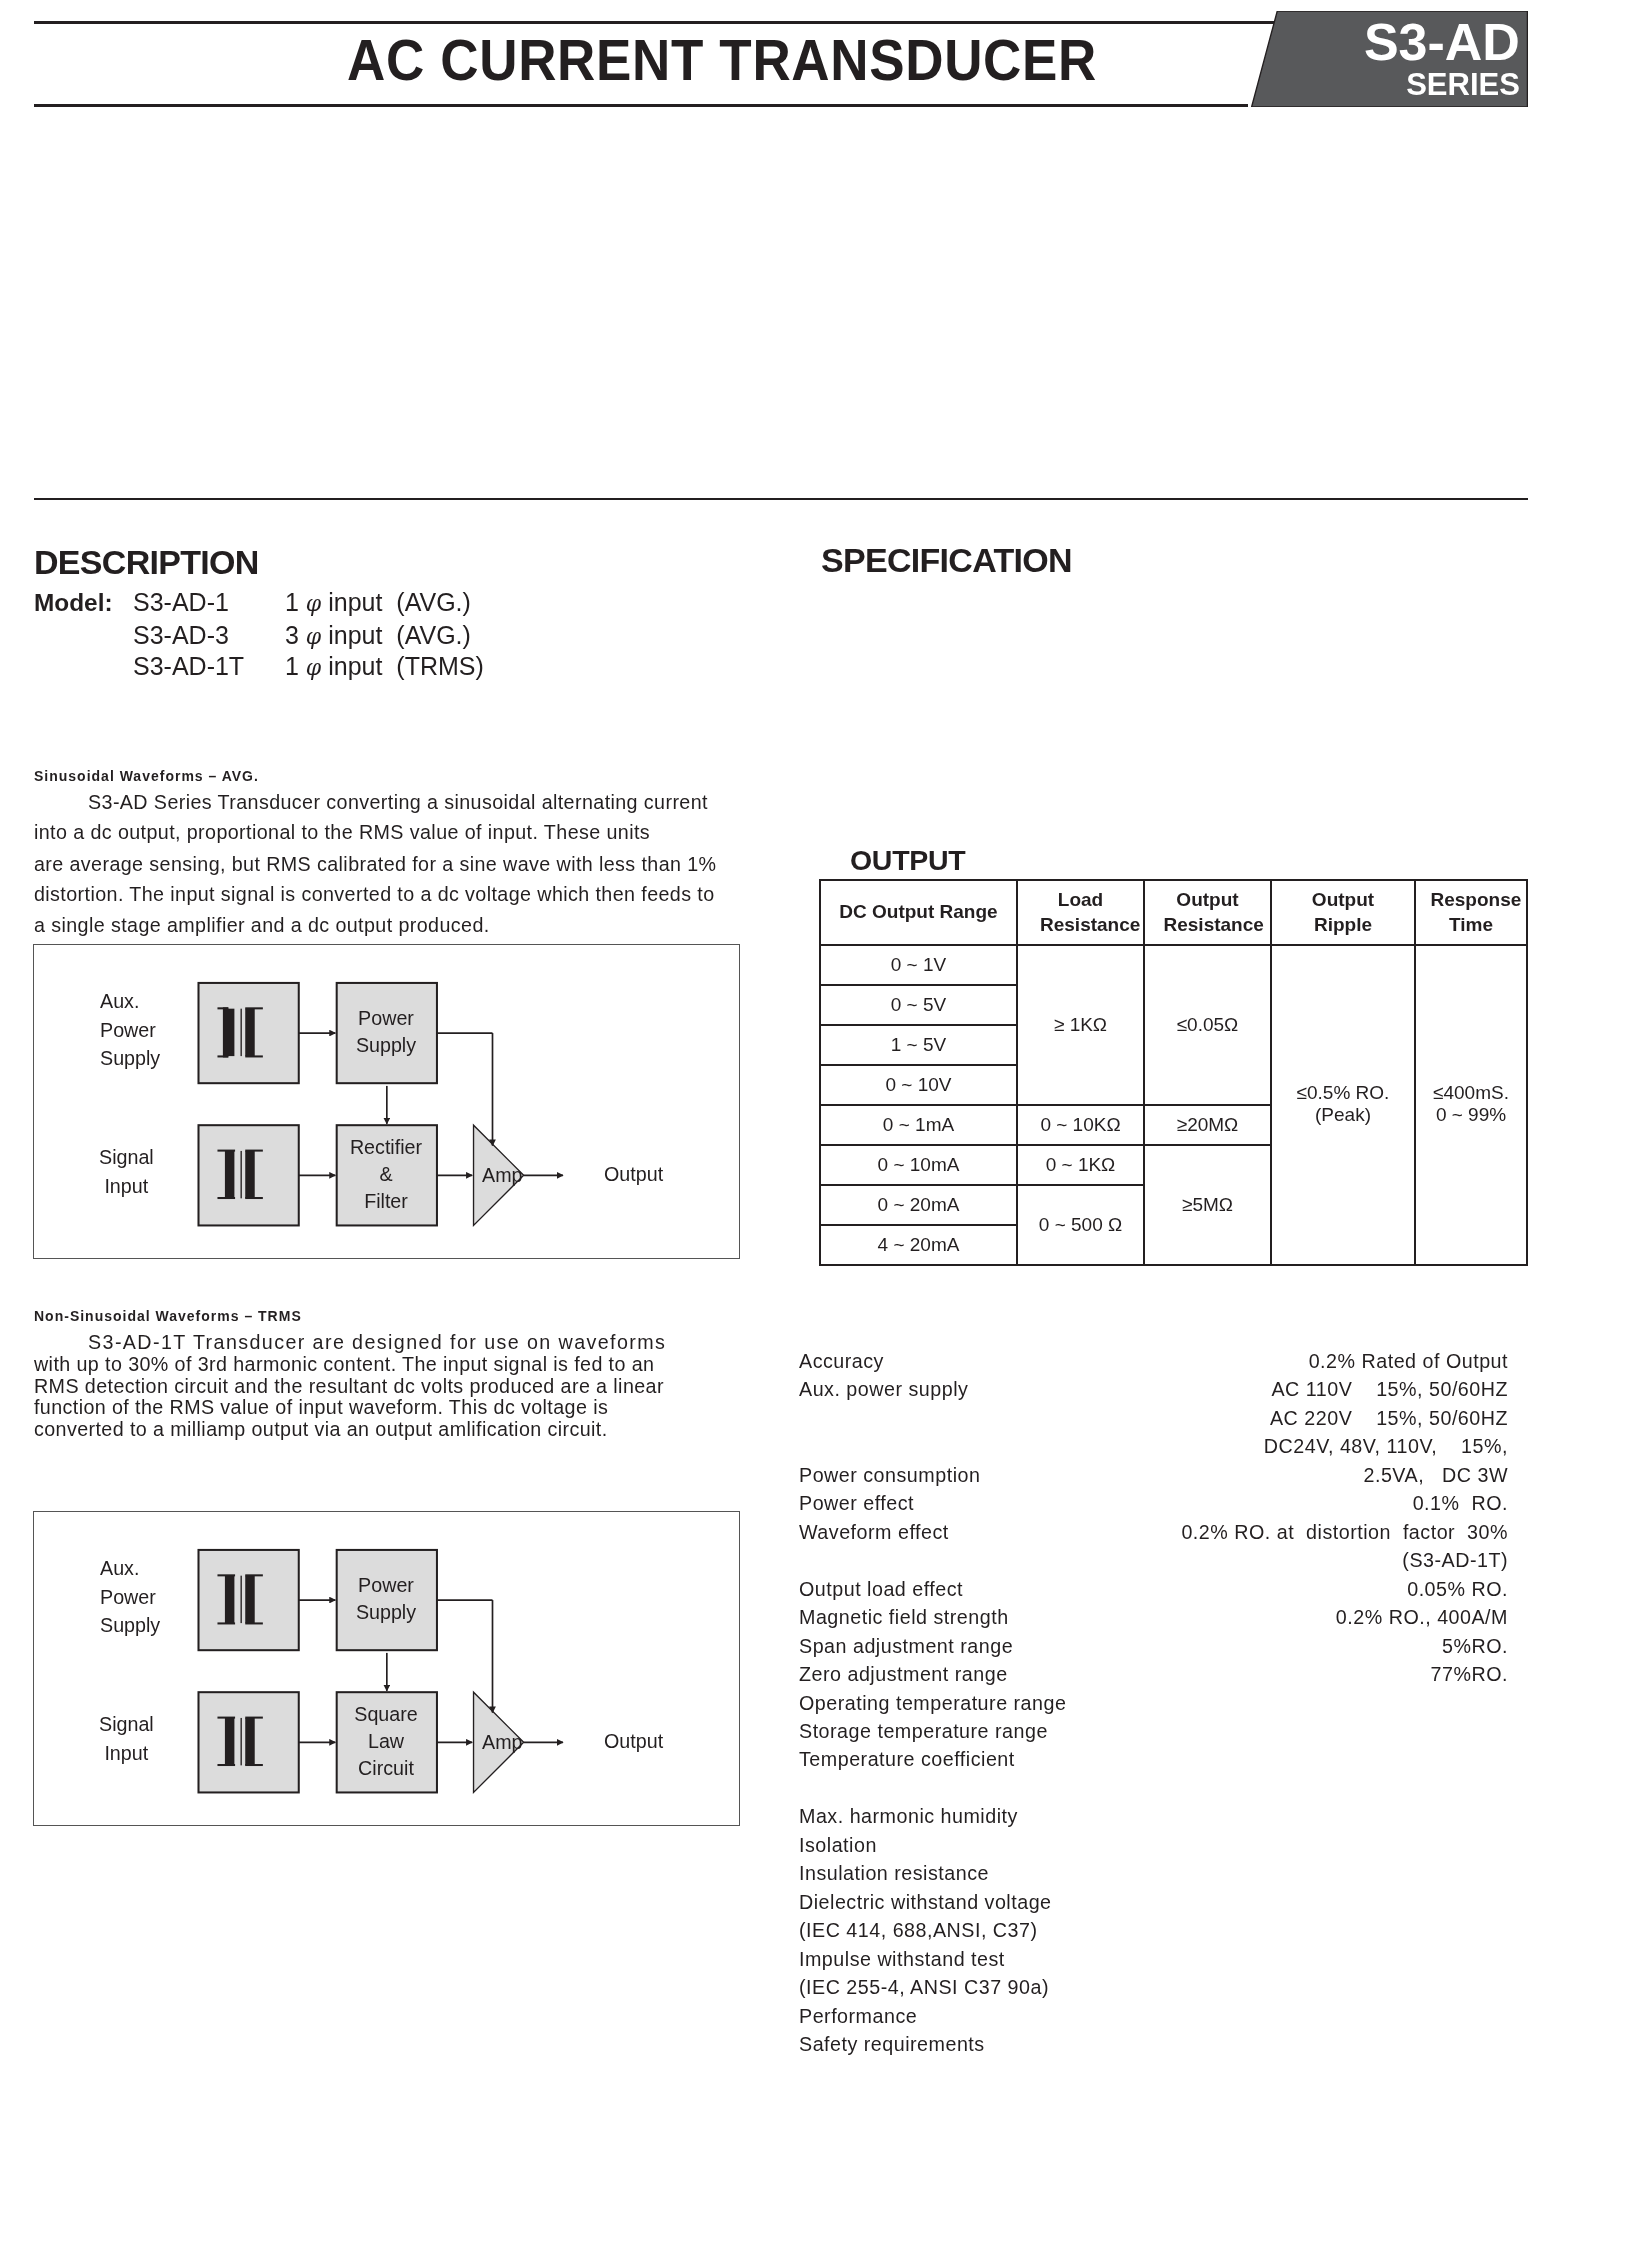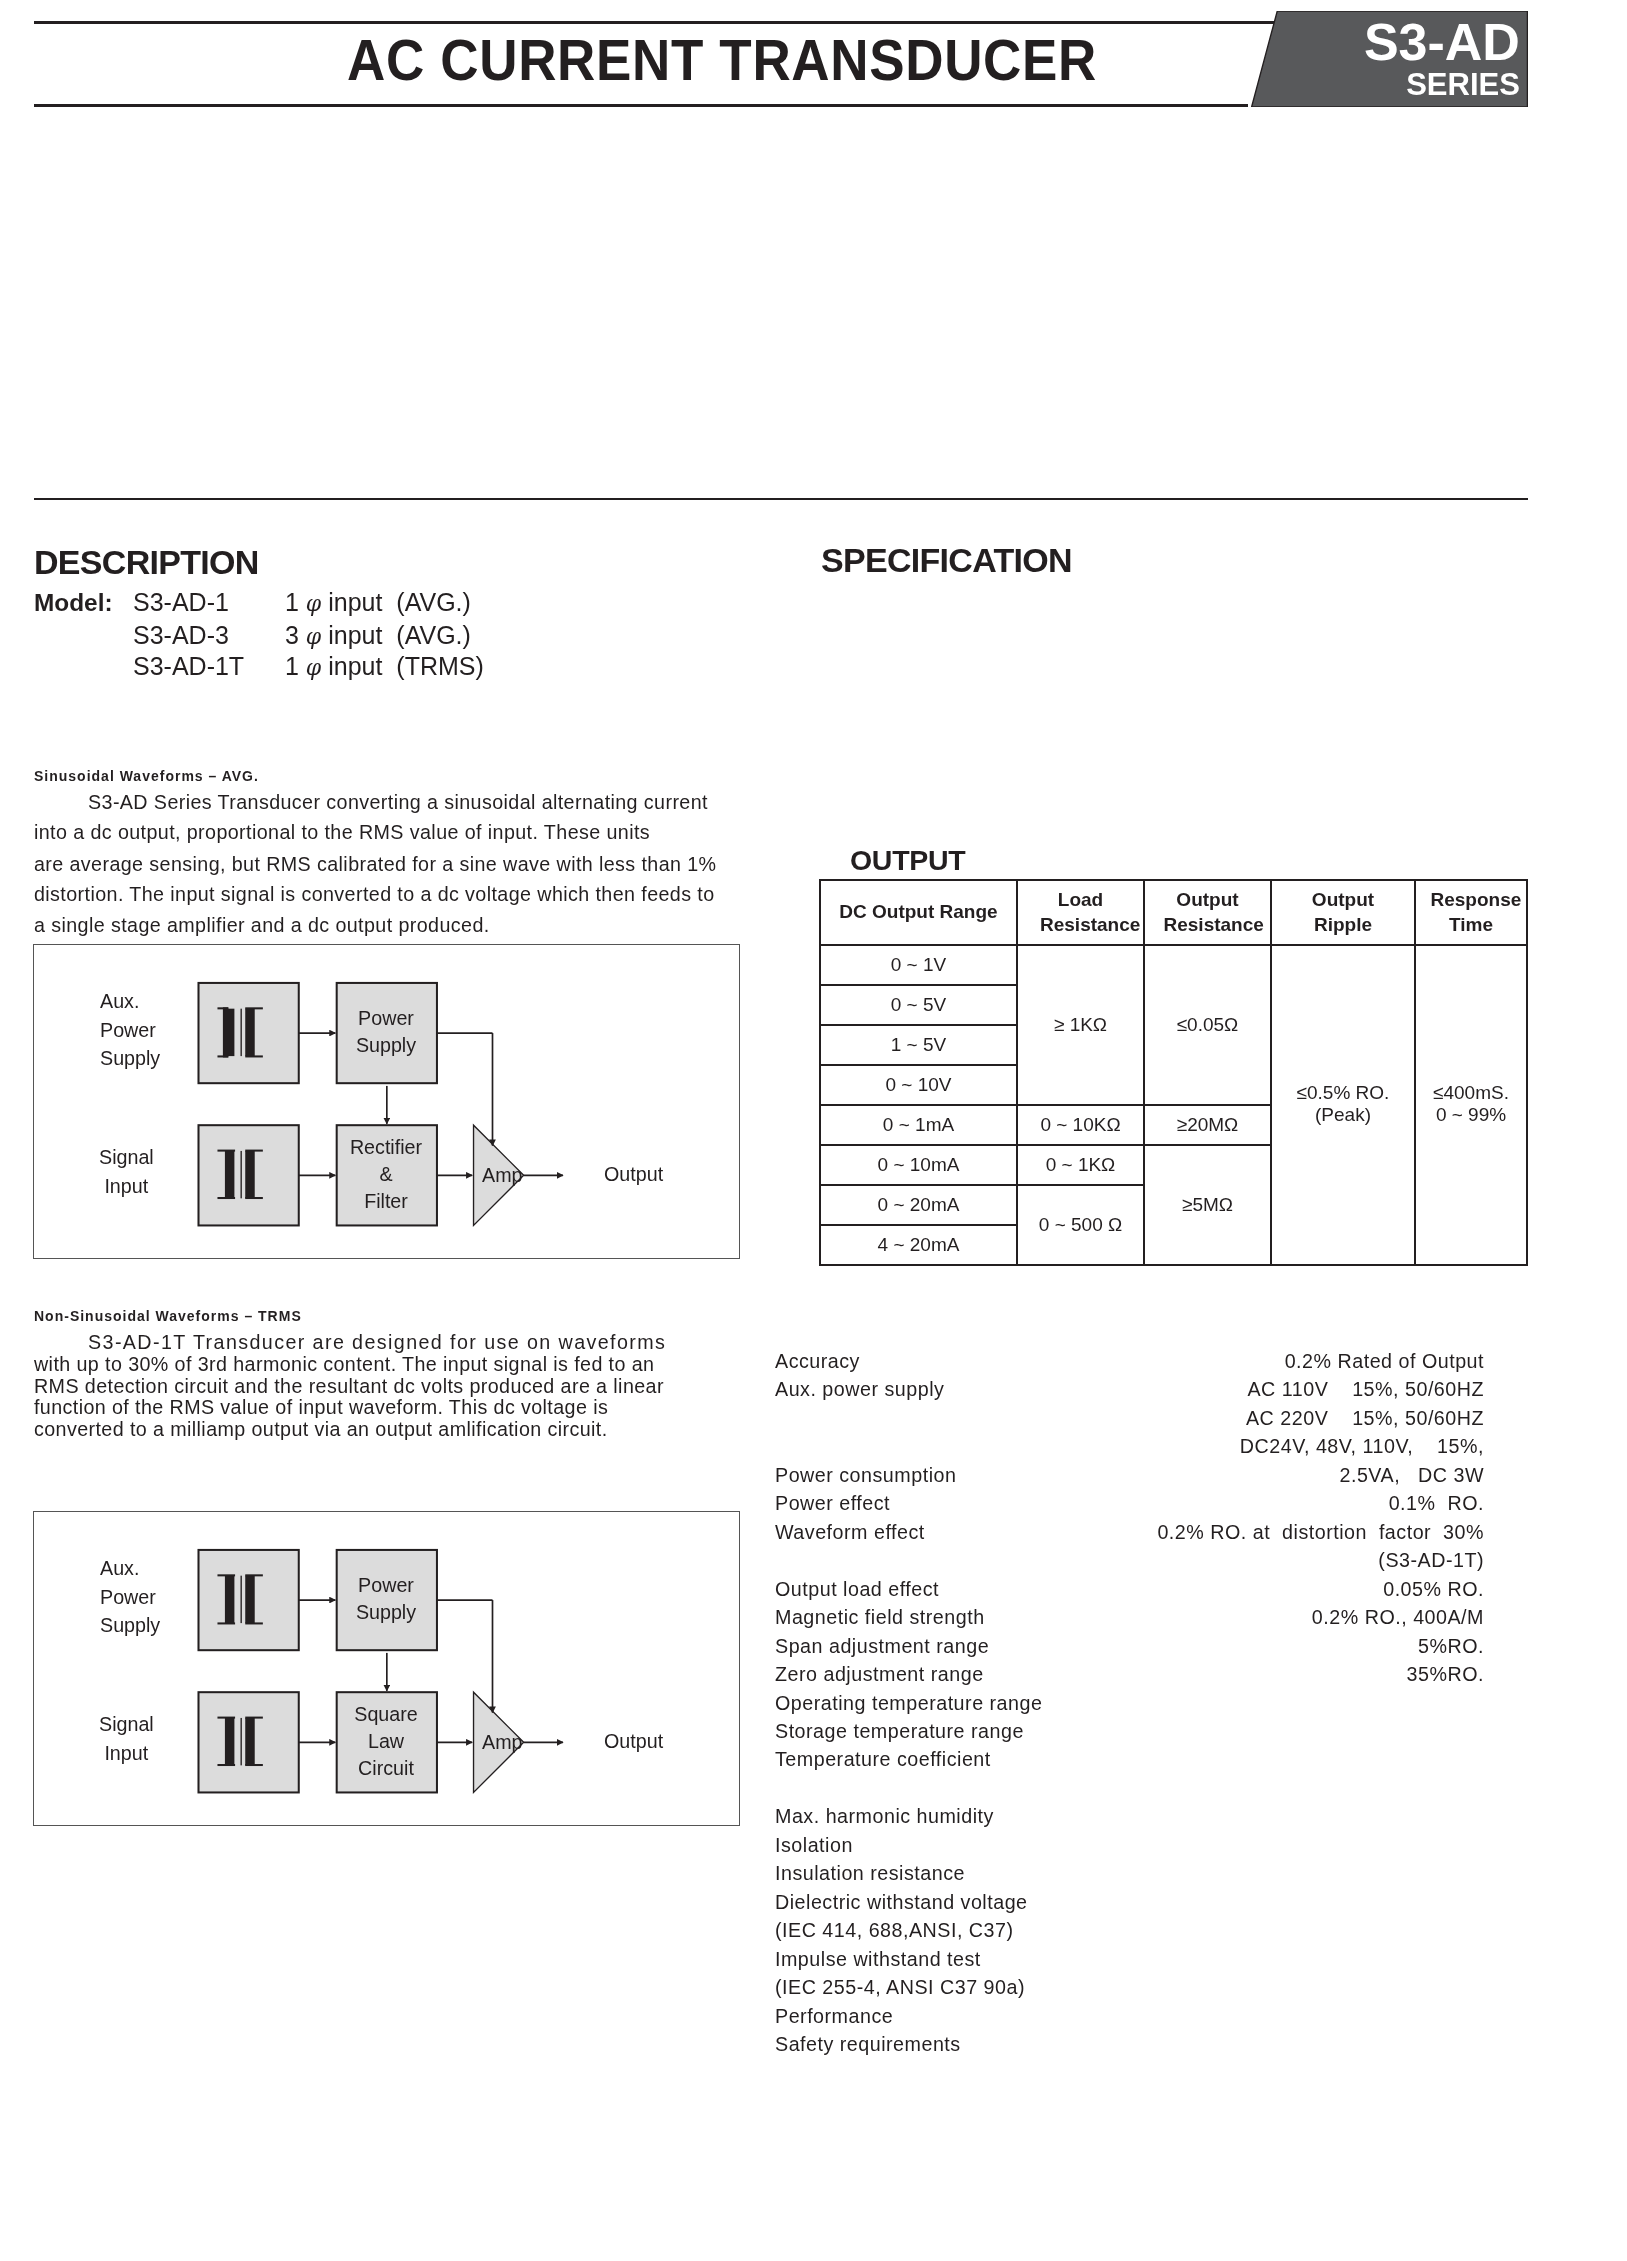--- a/index.html
+++ b/index.html
@@ -24,21 +24,21 @@
   .diagram { position:absolute; left:33px; width:707px; height:315px; border:1.4px solid #555; box-sizing:border-box; }
   .diagram svg { position:absolute; left:0; top:0; }
   .dlabel { position:absolute; font-size:19.7px; line-height:28.5px; text-align:left; }
   .blocklabel { position:absolute; font-size:19.7px; line-height:27px; text-align:center; }
   .out-title { position:absolute; left:850px; top:844px; font-weight:bold; font-size:28.5px; letter-spacing:-0.3px; }
   table.outtbl { position:absolute; left:819px; top:879px; width:709px; height:378px; border-collapse:collapse;
                  font-size:19px; text-align:center; }
   table.outtbl th, table.outtbl td { border:2px solid #231f20; padding:0; }
   table.outtbl th { font-weight:bold; font-size:19px; line-height:24.4px; height:63px; }
   table.outtbl td { height:38px; vertical-align:middle;text-align:center; }
-  .spec-row { position:absolute; left:775px; width:709px; height:27px; font-size:19.7px; letter-spacing:0.5px; }
+  .spec-row { position:absolute; left:799px; width:709px; height:27px; font-size:19.7px; letter-spacing:0.5px; }
   .spec-label { position:absolute; left:0; top:0; white-space:nowrap; }
   .spec-value { position:absolute; right:0; top:0; white-space:pre; text-align:right; }
 </style>
 </head>
 <body>
 
 <div class="hline" style="left:34px;top:21px;width:1289px;height:2.7px;"></div>
 <div class="hline" style="left:34px;top:104px;width:1214px;height:2.7px;"></div>
 <div class="title">AC CURRENT  TRANSDUCER</div>
 <div class="banner">
@@ -333,21 +333,21 @@
   <div class="spec-row" style="top:1606px;">
       <span class="spec-label">Magnetic field strength</span>
       <span class="spec-value">0.2% RO., 400A/M</span>
     </div>
   <div class="spec-row" style="top:1635px;">
       <span class="spec-label">Span adjustment range</span>
       <span class="spec-value">5%RO.</span>
     </div>
   <div class="spec-row" style="top:1663px;">
       <span class="spec-label">Zero adjustment range</span>
-      <span class="spec-value">35%RO.</span>
+      <span class="spec-value">77%RO.</span>
     </div>
   <div class="spec-row" style="top:1692px;">
       <span class="spec-label">Operating temperature range</span>
       <span class="spec-value"></span>
     </div>
   <div class="spec-row" style="top:1720px;">
       <span class="spec-label">Storage temperature range</span>
       <span class="spec-value"></span>
     </div>
   <div class="spec-row" style="top:1748px;">

